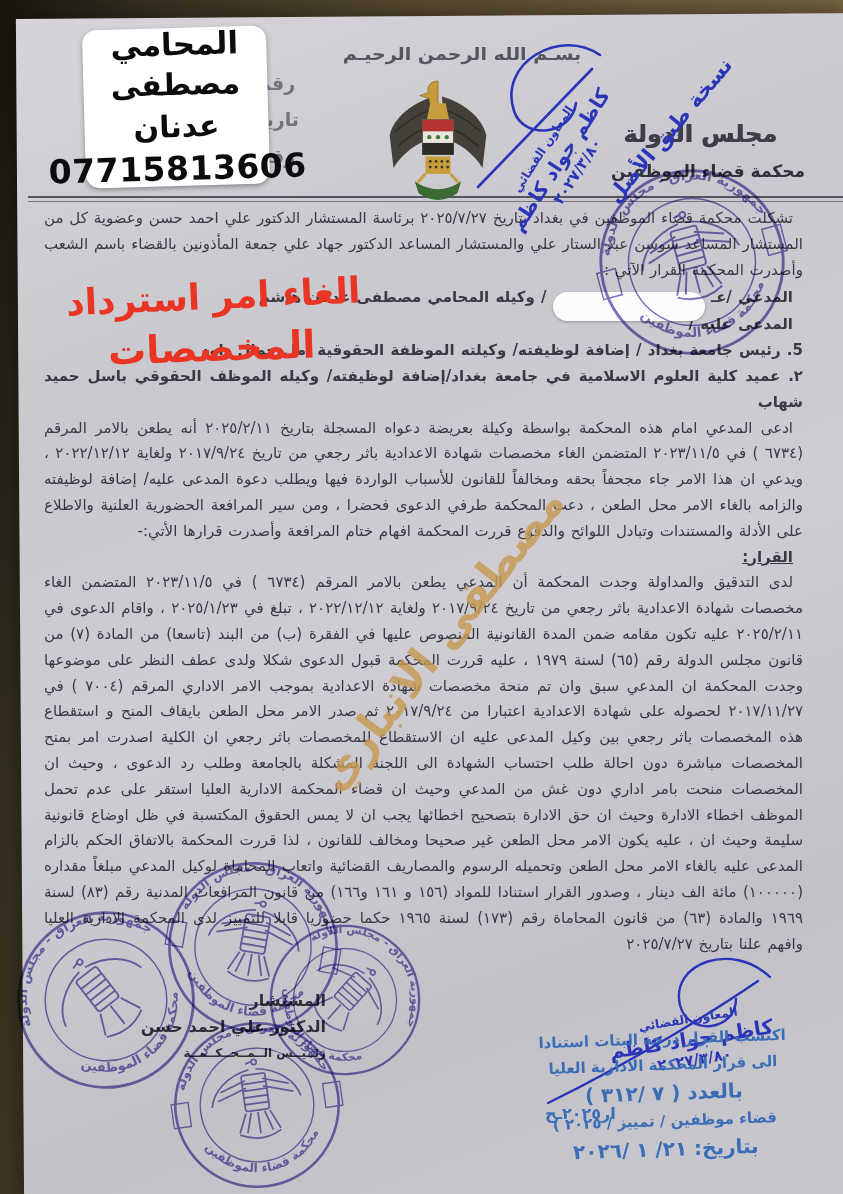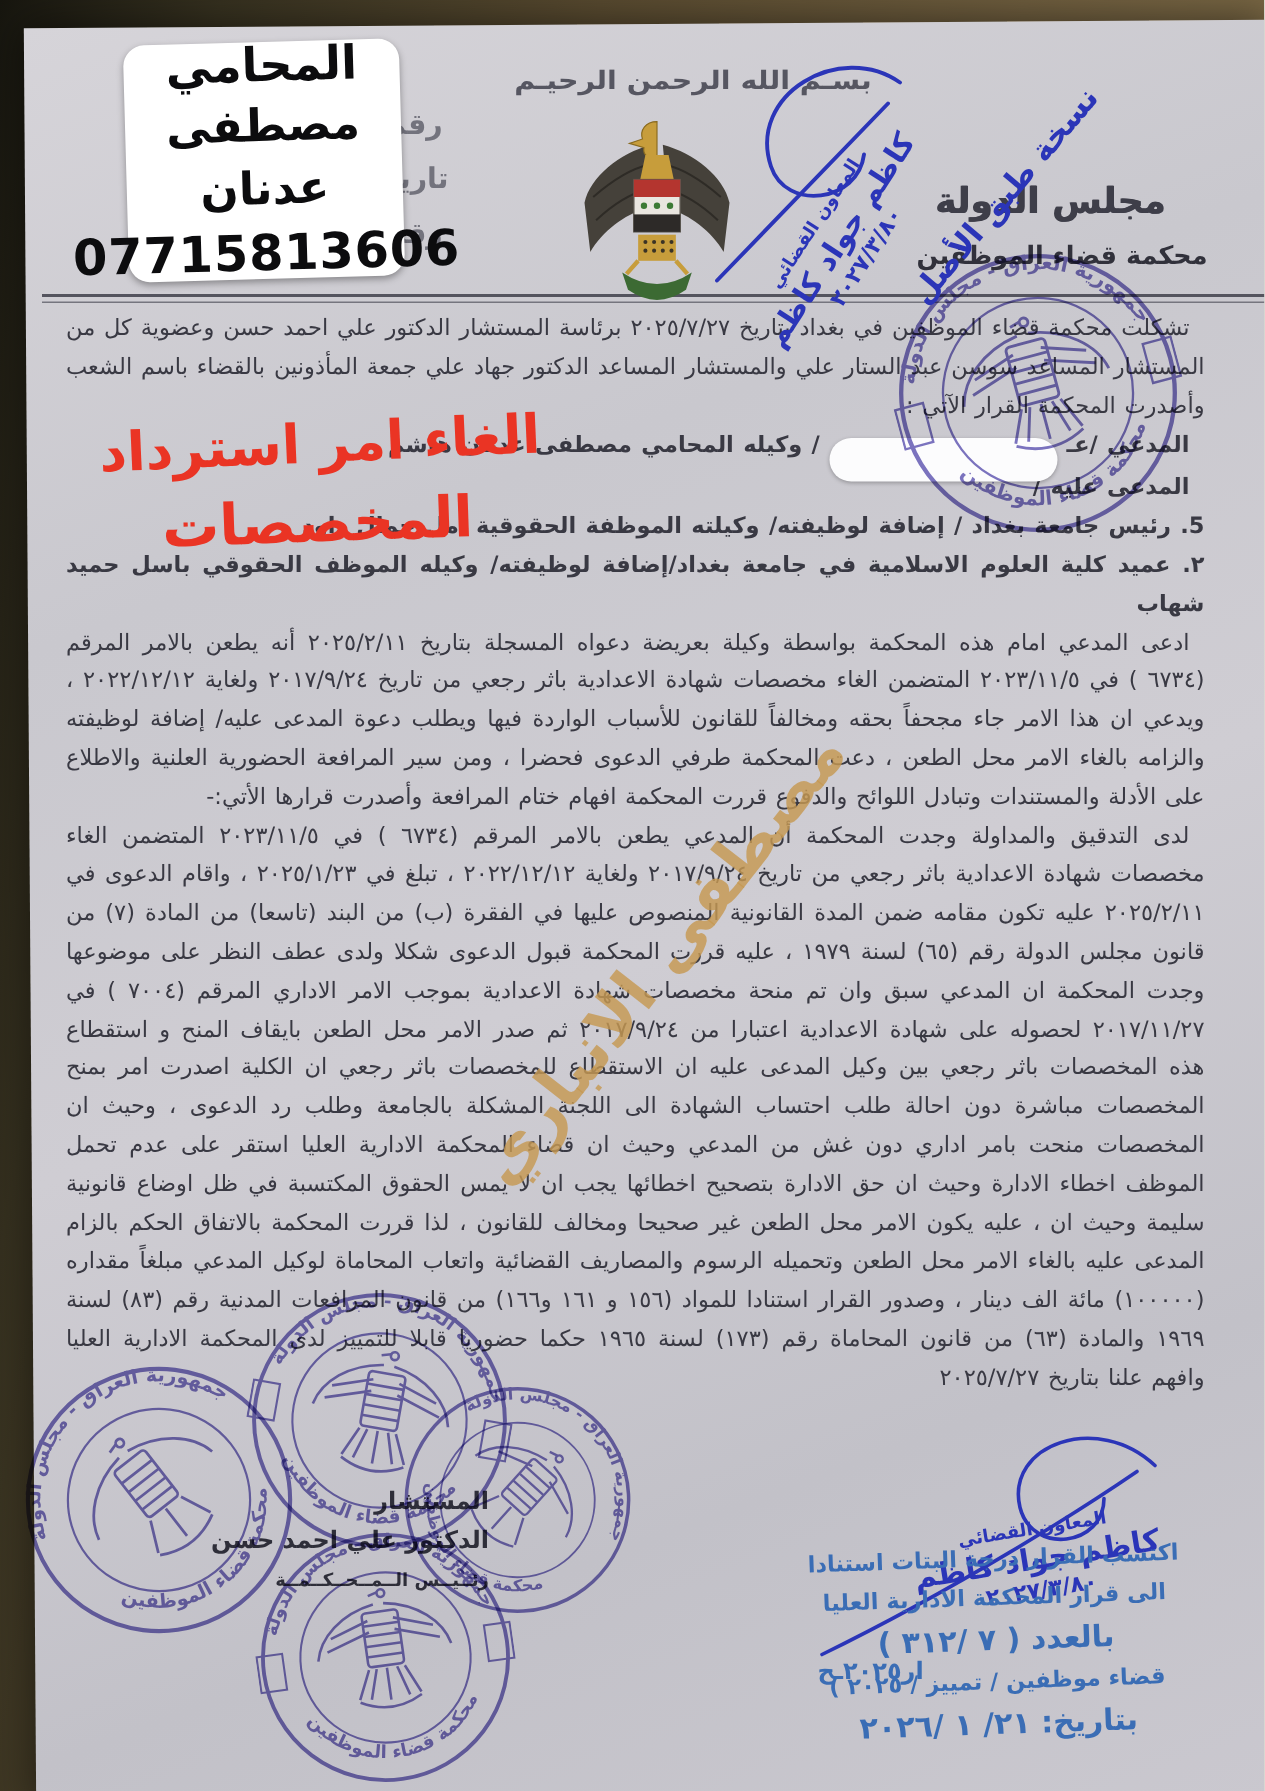--- a/index.html
+++ b/index.html
@@ -150,20 +150,21 @@
     <p>تشكلت محكمة قضاء الموظفين في بغداد بتاريخ ٢٠٢٥/٧/٢٧ برئاسة المستشار الدكتور علي احمد حسن وعضوية كل من المستشار المساعد سوسن عبد الستار علي والمستشار المساعد الدكتور جهاد علي جمعة المأذونين بالقضاء باسم الشعب وأصدرت المحكمة القرار الآتي :</p>
     <p class="party-line">
       <span>المدعي /عـ</span>
       <span class="redact"></span>
       <span>/ وكيله المحامي  مصطفى عدنان هاشم</span>
     </p>
     <p class="party-line">المدعى عليه /</p>
     <p class="nolist">5. رئيس جامعة بغداد / إضافة لوظيفته/ وكيلته الموظفة الحقوقية  امل جمال داود</p>
     <p class="nolist">٢. عميد كلية العلوم الاسلامية في جامعة بغداد/إضافة لوظيفته/ وكيله الموظف الحقوقي باسل حميد شهاب</p>
     <p>ادعى المدعي امام هذه المحكمة بواسطة وكيلة بعريضة دعواه المسجلة بتاريخ ٢٠٢٥/٢/١١ أنه يطعن بالامر المرقم (٦٧٣٤ ) في ٢٠٢٣/١١/٥ المتضمن الغاء مخصصات شهادة الاعدادية باثر رجعي من تاريخ ٢٠١٧/٩/٢٤ ولغاية ٢٠٢٢/١٢/١٢ ، ويدعي ان هذا الامر جاء مجحفاً بحقه ومخالفاً للقانون للأسباب الواردة فيها ويطلب دعوة المدعى عليه/ إضافة لوظيفته والزامه بالغاء الامر محل الطعن ، دعت المحكمة طرفي الدعوى فحضرا ، ومن سير المرافعة الحضورية العلنية والاطلاع على الأدلة والمستندات وتبادل اللوائح والدفوع قررت المحكمة افهام ختام المرافعة وأصدرت قرارها الأتي:-</p>
+    <p class="decision-head">القرار:</p>
     <p>لدى التدقيق والمداولة وجدت المحكمة أن المدعي يطعن بالامر المرقم (٦٧٣٤ ) في ٢٠٢٣/١١/٥ المتضمن الغاء مخصصات شهادة الاعدادية باثر رجعي من تاريخ ٢٠١٧/٩/٢٤ ولغاية ٢٠٢٢/١٢/١٢ ، تبلغ في ٢٠٢٥/١/٢٣ ، واقام الدعوى في ٢٠٢٥/٢/١١ عليه تكون مقامه ضمن المدة القانونية المنصوص عليها في الفقرة (ب) من البند (تاسعا) من المادة (٧) من قانون مجلس الدولة رقم (٦٥) لسنة ١٩٧٩ ، عليه قررت المحكمة قبول الدعوى شكلا ولدى عطف النظر على موضوعها وجدت المحكمة ان المدعي سبق وان تم منحة مخصصات شهادة الاعدادية بموجب الامر الاداري المرقم (٧٠٠٤ ) في ٢٠١٧/١١/٢٧ لحصوله على شهادة الاعدادية اعتبارا من ٢٠١٧/٩/٢٤ ثم صدر الامر محل الطعن بايقاف المنح و استقطاع هذه المخصصات باثر رجعي بين وكيل المدعى عليه ان الاستقطاع للمخصصات باثر رجعي ان الكلية اصدرت امر بمنح المخصصات مباشرة دون احالة طلب احتساب الشهادة الى اللجنة المشكلة بالجامعة وطلب رد الدعوى ، وحيث ان المخصصات منحت بامر اداري دون غش من المدعي  وحيث ان قضاء المحكمة الادارية العليا استقر على عدم تحمل الموظف اخطاء الادارة وحيث ان حق الادارة بتصحيح اخطائها يجب ان لا يمس الحقوق المكتسبة في ظل اوضاع قانونية سليمة وحيث ان ، عليه يكون الامر محل الطعن غير صحيحا ومخالف للقانون ، لذا قررت المحكمة بالاتفاق الحكم بالزام المدعى عليه بالغاء الامر محل الطعن  وتحميله الرسوم والمصاريف القضائية  واتعاب المحاماة لوكيل المدعي مبلغاً مقداره (١٠٠٠٠٠) مائة الف دينار ، وصدور القرار استنادا للمواد (١٥٦ و ١٦١ و١٦٦) من قانون المرافعات المدنية رقم (٨٣) لسنة ١٩٦٩ والمادة (٦٣) من قانون المحاماة رقم (١٧٣) لسنة ١٩٦٥ حكما حضوريا قابلا للتمييز لدى المحكمة الادارية العليا وافهم علنا بتاريخ ٢٠٢٥/٧/٢٧</p>
   </div>
 
   <div class="abs red1 rtl">الغاء امر استرداد</div>
   <div class="abs red2 rtl">المخصصات</div>
 
   <div class="abs watermark rtl">مصطفى الانباري</div>
 
   <svg class="stamp" style="left:596px;top:166px;transform:rotate(-15deg);" width="192" height="192" viewBox="0 0 200 200">
     <defs>

